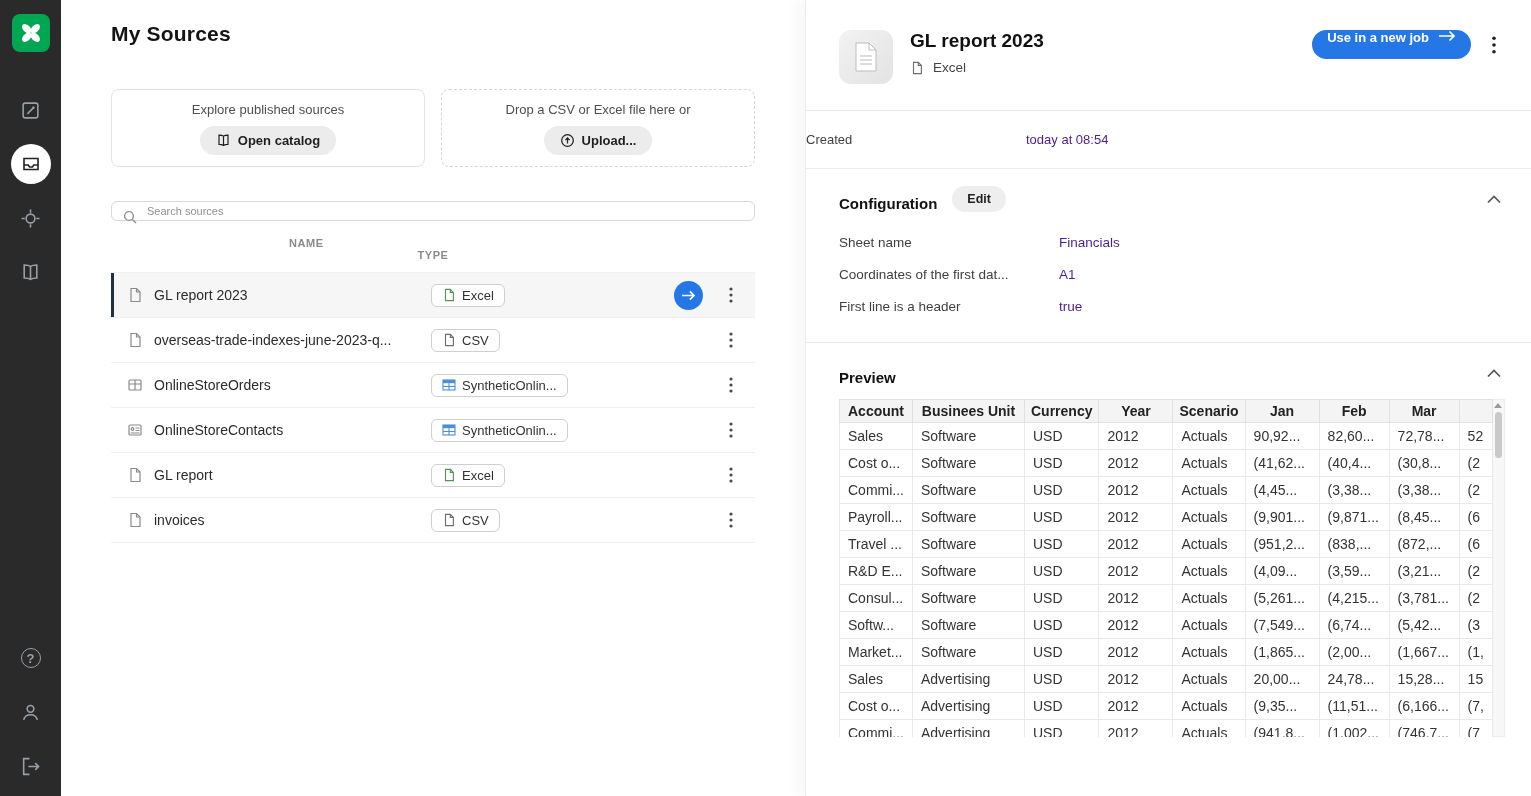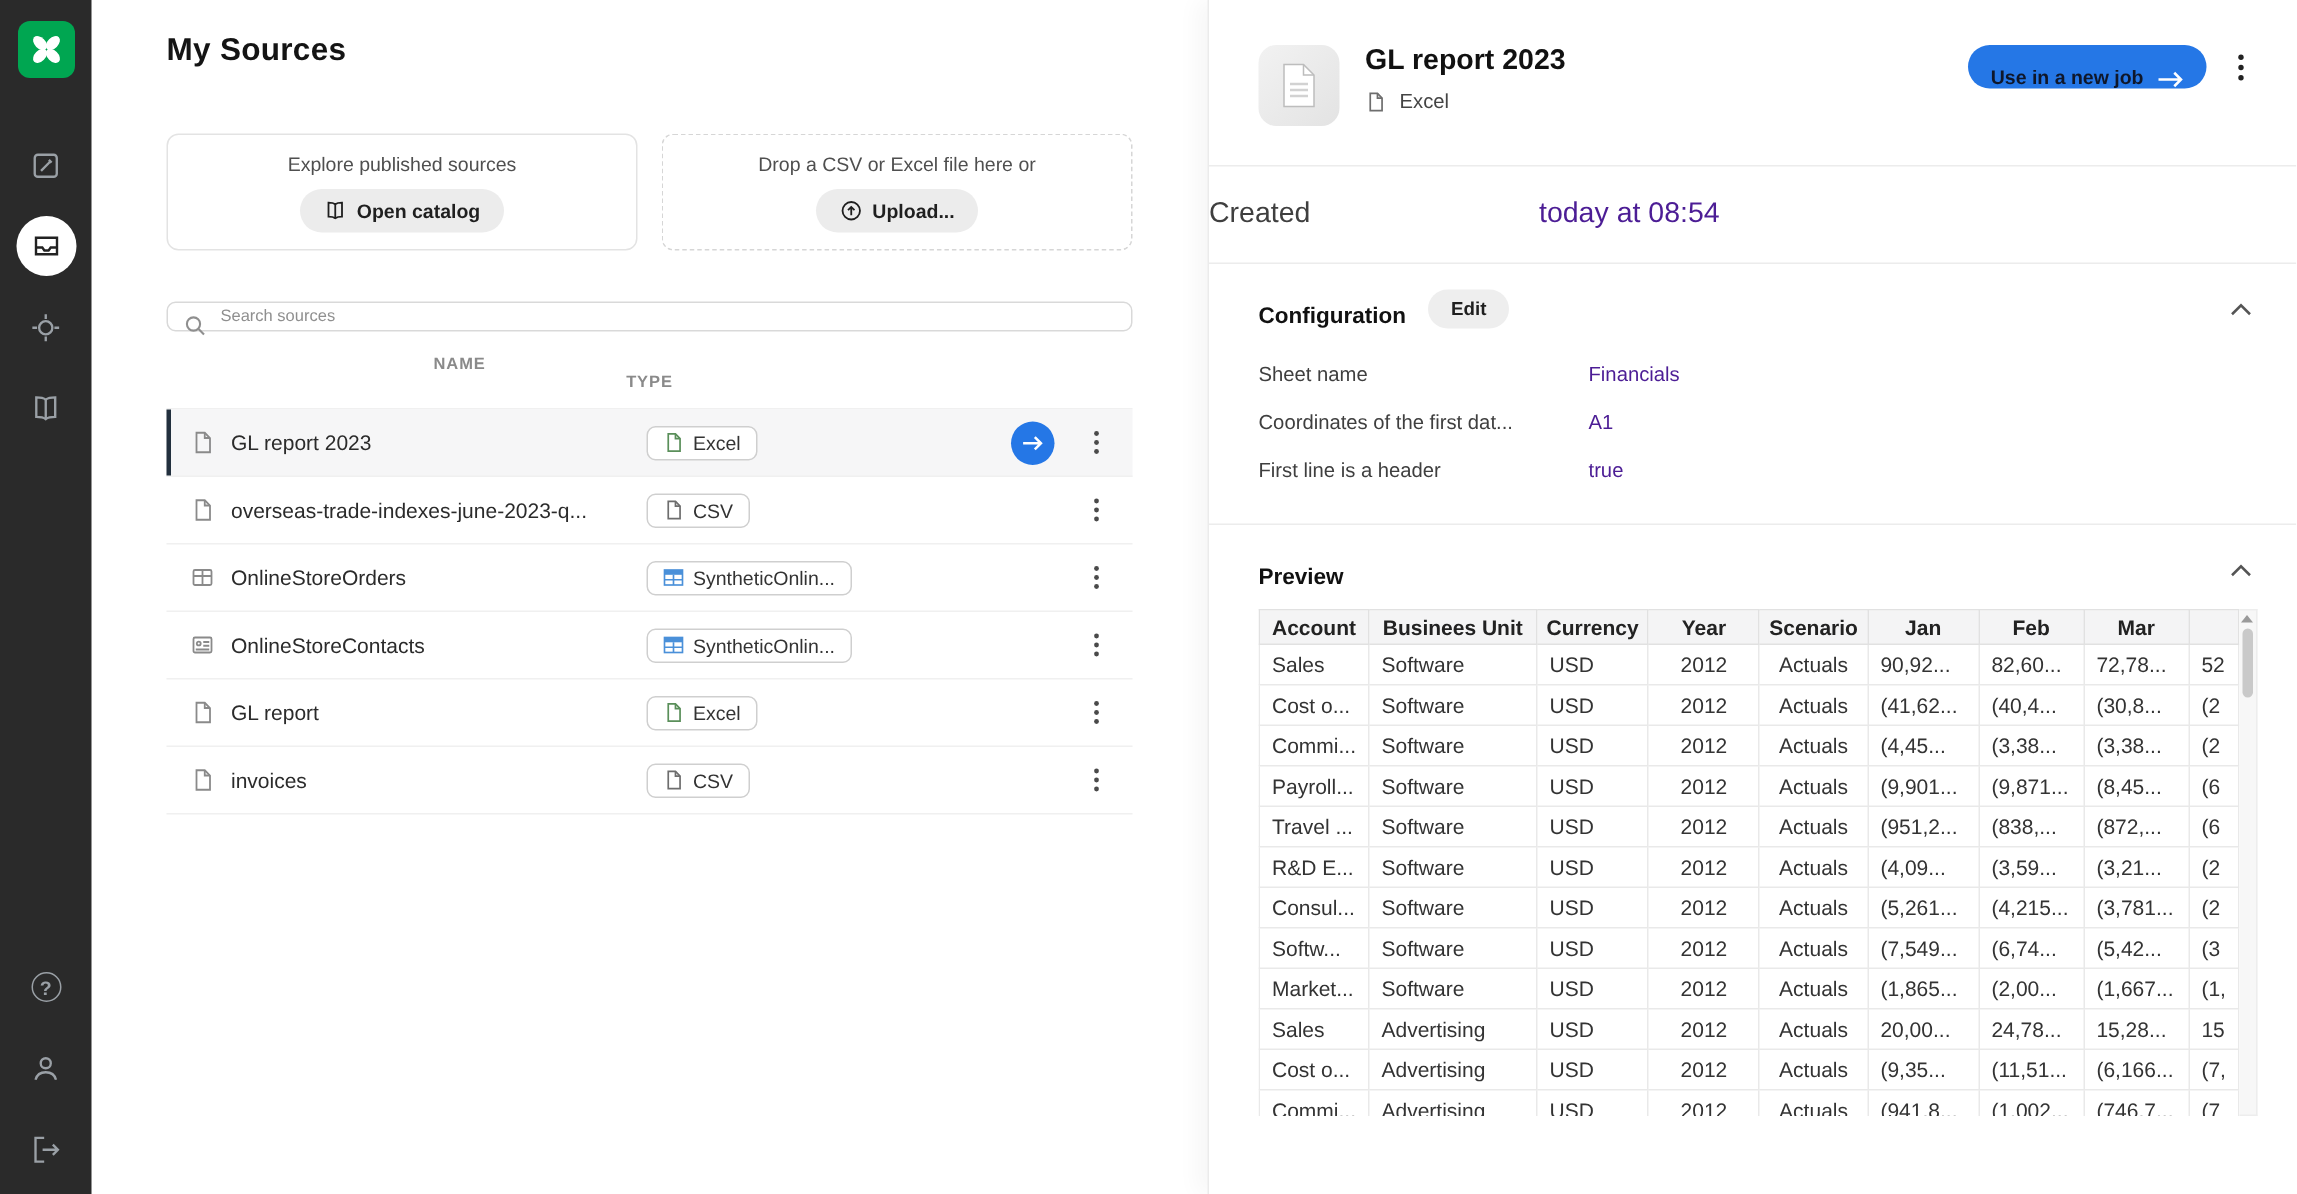--- a/index.html
+++ b/index.html
@@ -86,28 +86,28 @@
   .dp-file-badge {
     width: 54px; height: 54px; border-radius: 12px; background: linear-gradient(135deg,#f2f2f2,#e3e3e3);
     display: flex; align-items: center; justify-content: center; flex: 0 0 54px;
   }
   .dp-titleblock { margin-left: 17px; }
   .dp-title { font-size: 19px; font-weight: 700; color: #111; }
   .dp-sub { margin-top: 8px; display: flex; align-items: center; gap: 7px; font-size: 13.5px; color: #444; }
   .dp-sub .row-ic { color: #6e6e6e; }
   .dp-actions { margin-left: auto; display: flex; align-items: center; gap: 10px; }
   .primary-btn {
-    height: 29px; border: none; border-radius: 15px; background: #2577e6; color: #0f172a; cursor: pointer;
+    height: 29px; border: none; border-radius: 15px; background: #2577e6; color: #ffffff; cursor: pointer;
     font-family: inherit; font-size: 13px; font-weight: 700; padding: 0 15px;
-    display: flex; align-items: flex-end; gap: 9px;
+    display: flex; align-items: flex-start; gap: 9px;
   }
   .dp-kebab { width: 26px; height: 26px; border: none; background: transparent; color: #222; cursor: pointer;
     display: flex; align-items: center; justify-content: center; }
   hr.div { border: none; border-top: 1px solid #ececec; margin-top: 26px; }
-  .kv-row { display: flex; padding: 21px 0; font-size: 19px; }
+  .kv-row { display: flex; padding: 21px 0; font-size: 13px; }
   .kv-label { width: 220px; color: #3f3f3f; }
   .kv-value { color: #4c1d95; }
   .section-head { display: flex; align-items: flex-end; padding-top: 17px; }
   .section-title { font-size: 15px; font-weight: 700; color: #111; }
   .edit-pill {
     margin-left: 15px; border: none; background: #eeeeee; border-radius: 14px; cursor: pointer;
     font-family: inherit; font-size: 12.5px; font-weight: 700; color: #1f1f1f; padding: 6px 15px;
   }
   .collapse-btn { margin-left: auto; width: 26px; height: 26px; border: none; background: transparent; color: #555; cursor: pointer;
     display: flex; align-items: center; justify-content: center; }
@@ -120,21 +120,21 @@
   .pv-wrap { overflow: hidden; height: 338px; }
   table.pv { border-collapse: collapse; font-size: 14px; table-layout: fixed; padding-left: 48px; }
   table.pv th {
     background: #f4f4f5; border: 1px solid #e1e1e1; font-weight: 700; color: #222;
     height: 23px; padding: 0 6px; text-align: center; overflow: hidden; white-space: nowrap;
   }
   table.pv td {
     border: 1px solid #e9e9e9; height: 27px; padding: 0 8px; color: #333;
     overflow: hidden; white-space: nowrap;
   }
-  td.al { text-align: left; } td.ar { text-align: center; }
+  td.al { text-align: left; } td.ar { text-align: left; }
   .c0{width:71px}.c1{width:112px}.c2{width:74px}.c3{width:74px}.c4{width:72px}.c5{width:74px}.c6{width:70px}.c7{width:70px}.c8{width:27px}
   .pv-scrollbar {
     width: 12px; height: 338px; background: #f7f7f7; border: 1px solid #ededed; border-left: none;
     display: flex; flex-direction: column; align-items: center; padding-top: 3px; cursor: pointer;
   }
   .sb-arrow { width: 0; height: 0; border-left: 4px solid transparent; border-right: 4px solid transparent; border-bottom: 5px solid #9a9a9a; }
   .sb-thumb { width: 7px; height: 46px; background: #c9c9c9; border-radius: 4px; margin-top: 4px; }
   svg { display: block; }
 </style>
 </head>

